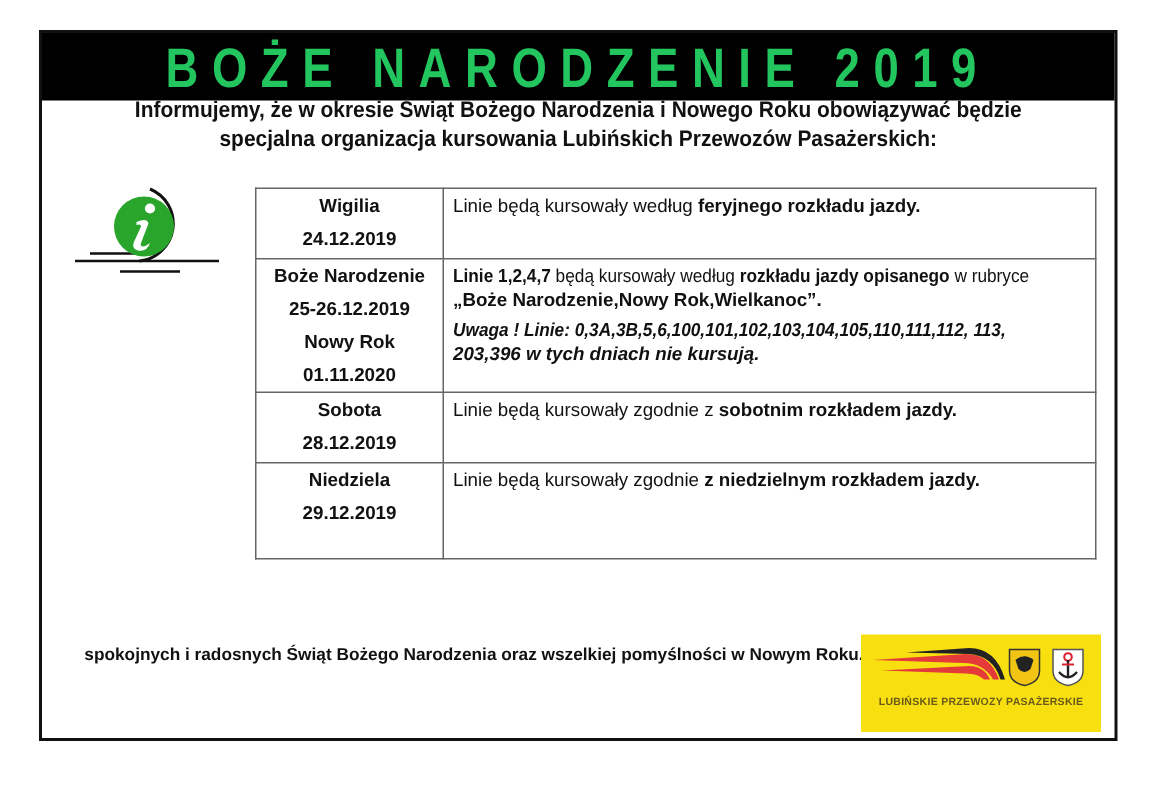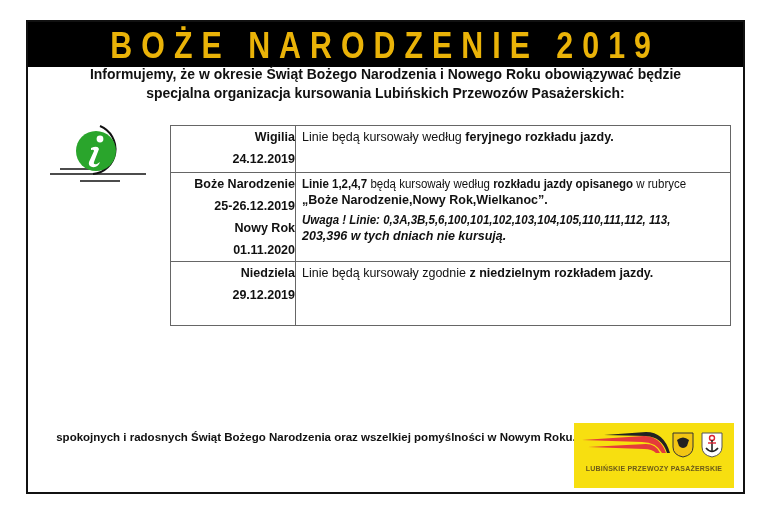--- a/index.html
+++ b/index.html
@@ -1,31 +1,31 @@
 <!DOCTYPE html>
 <html><head>
 <meta charset="utf-8">
 <style>
   html, body { margin: 0; padding: 0; background: #ffffff; }
   body { width: 766px; height: 529px; position: relative; overflow: hidden;
          font-family: "Liberation Sans", sans-serif; color: #111; }
   .frame { position: absolute; left: 26px; top: 20px; width: 715px; height: 470px;
            border: 2px solid #111; background: #fff; }
   .banner { position: absolute; left: 0; top: 0; width: 715px; height: 45px; background: #000;
-            color: #eab308; text-align: center; font-weight: bold; font-size: 37px;
+            color: #22c55e; text-align: center; font-weight: bold; font-size: 37px;
             line-height: 47px; letter-spacing: 11px; white-space: nowrap; }
   .banner span { display: inline-block; transform: scaleX(0.82); transform-origin: center; }
   .intro { position: absolute; left: 0; top: 42px; width: 715px; text-align: center;
            font-weight: bold; font-size: 15px; line-height: 19px; }
   .intro div { transform: scaleX(0.93); }
   .info-icon { position: absolute; left: 20px; top: 102px; width: 100px; height: 72px; }
   table.sched { position: absolute; left: 142px; top: 103px; width: 561px;
                 border-collapse: collapse; font-size: 12.5px; }
   table.sched td { border: 1px solid #666; vertical-align: top; padding: 0; }
-  td.when { width: 124px; text-align: right; font-weight: bold; }
+  td.when { width: 124px; text-align: center; font-weight: bold; }
   td.when div { line-height: 22px; }
   td.when div.tight { line-height: 14px; }
   td.desc { padding: 3px 6px 0 6px !important; line-height: 16px; }
   td.desc p { margin: 0 0 4px 0; }
   .b { font-weight: bold; }
   .i { font-style: italic; font-weight: bold; }
   .sq { display: inline-block; transform: scaleX(0.92); transform-origin: left; white-space: nowrap; }
   .footer { position: absolute; left: 18px; top: 408px; width: 540px; text-align: center;
             font-weight: bold; font-size: 11.5px; line-height: 15px; }
   .logo { position: absolute; left: 546px; top: 401px; width: 160px; height: 65px; background: #f7df10; }
@@ -74,20 +74,29 @@
         <div>Nowy Rok</div>
         <div>01.11.2020</div>
       </td>
       <td class="desc">
         <p><span class="sq"><span class="b">Linie 1,2,4,7</span><span> będą kursowały według </span><span class="b">rozkładu jazdy opisanego</span><span>  w rubryce</span></span><br>
         <span class="b">„Boże Narodzenie,Nowy Rok,Wielkanoc”.</span></p>
         <p><span class="i sq">Uwaga ! Linie: 0,3A,3B,5,6,100,101,102,103,104,105,110,111,112, 113,</span><br>
         <span class="i">203,396  w tych dniach nie kursują.</span></p>
       </td>
     </tr>
+    <tr style="height:47px">
+      <td class="when">
+        <div>Sobota</div>
+        <div>28.12.2019</div>
+      </td>
+      <td class="desc">
+        <p><span>Linie będą kursowały zgodnie z </span><span class="b">sobotnim rozkładem jazdy.</span></p>
+      </td>
+    </tr>
     <tr style="height:64px">
       <td class="when">
         <div>Niedziela</div>
         <div>29.12.2019</div>
       </td>
       <td class="desc">
         <p><span>Linie będą kursowały zgodnie </span><span class="b">z niedzielnym rozkładem jazdy.</span></p>
       </td>
     </tr>
   </tbody>

